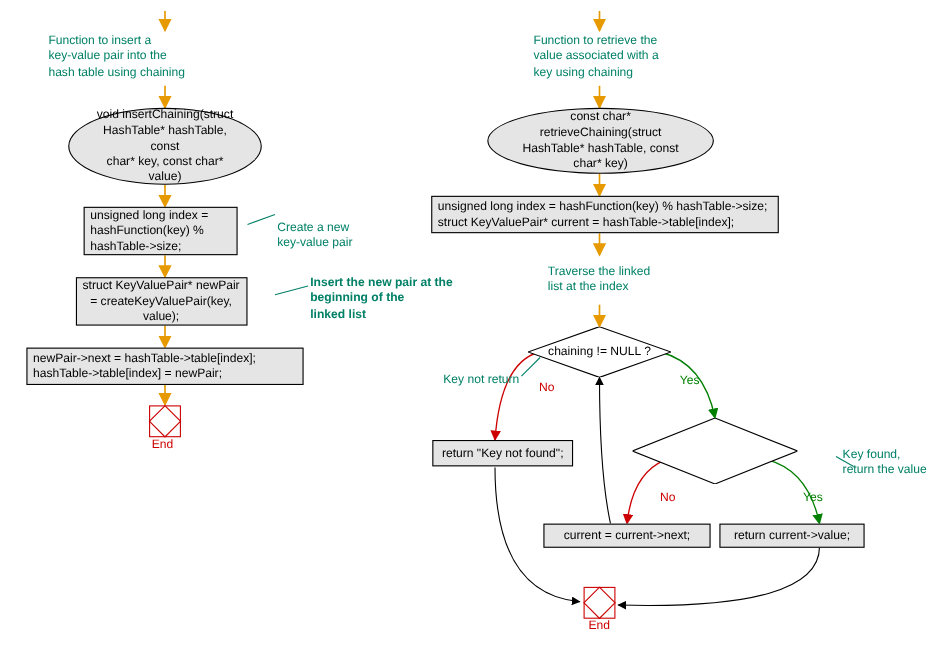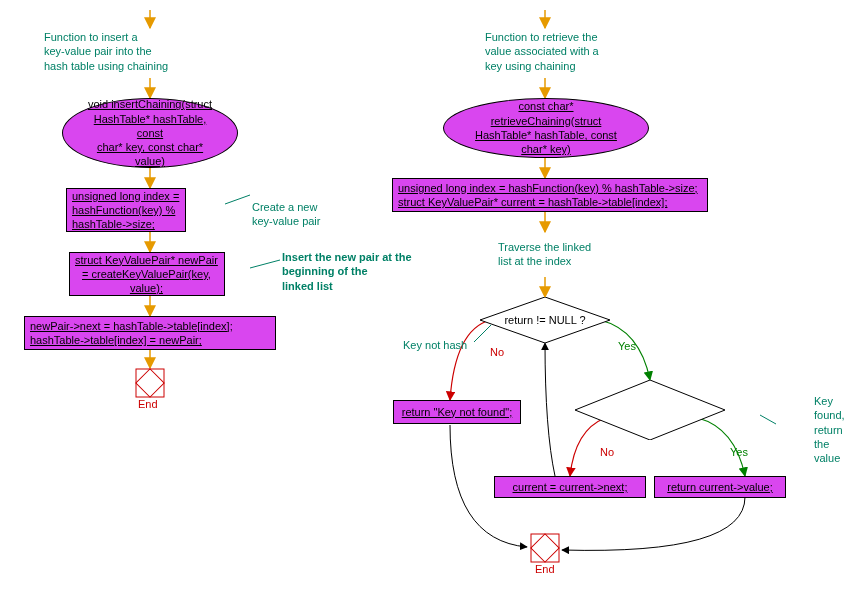--- a/index.html
+++ b/index.html
@@ -15,31 +15,30 @@
   }
   svg { position: absolute; top: 0; left: 0; }
   .comment {
     color: #008066;
     font-size: 11px;
     position: absolute;
     line-height: 1.3;
   }
   .node {
     position: absolute;
-    background: #d946ef;
+    background: #e5e5e5;
     border: 1px solid #000;
     text-align: center;
     font-size: 11px;
     line-height: 1.3;
     display: flex;
     align-items: center;
     justify-content: center;
     padding: 3px 5px;
     box-sizing: border-box;
-    text-decoration: underline;
   }
   .ellipse {
     border-radius: 50%;
     padding: 8px 18px;
   }
   .decision-wrap {
     position: absolute;
   }
   .decision-wrap svg {
     position: absolute;
@@ -120,21 +119,21 @@
   <g transform="translate(545,548)">
     <rect x="-14" y="-14" width="28" height="28" fill="#fff" stroke="#cc0000"></rect>
     <rect x="-10" y="-10" width="20" height="20" fill="none" stroke="#cc0000" transform="rotate(45)"></rect>
   </g>
 </svg>
 
 <div class="comment" style="left:44px; top:30px;">Function to insert a<br>key-value pair into the<br>hash table using chaining</div>
 
 <div class="node ellipse" style="left:62px; top:98px; width:176px; height:70px;">void insertChaining(struct<br>HashTable* hashTable, const<br>char* key, const char*<br>value)</div>
 
-<div class="node" style="left:66px; top:188px; width:120px; height:44px; text-align:left; justify-content:flex-start;">unsigned long index =<br>hashFunction(key) %<br>hashTable-&gt;size;</div>
+<div class="node" style="left:76px; top:188px; width:140px; height:44px; text-align:left; justify-content:flex-start;">unsigned long index =<br>hashFunction(key) %<br>hashTable-&gt;size;</div>
 <div class="comment" style="left:252px; top:200px;">Create a new<br>key-value pair</div>
 
 <div class="node" style="left:69px; top:252px; width:156px; height:44px; text-align:center; justify-content:flex-start;">struct KeyValuePair* newPair<br>= createKeyValuePair(key,<br>value);</div>
 <div class="comment" style="left:282px; top:250px;font-weight:bold;">Insert the new pair at the<br>beginning of the<br>linked list</div>
 
 <div class="node" style="left:24px; top:316px; width:252px; height:34px; text-align:left; justify-content:flex-start;">newPair-&gt;next = hashTable-&gt;table[index];<br>hashTable-&gt;table[index] = newPair;</div>
 
 <div class="edge-label" style="left:138px; top:398px; color:#cc0000;">End</div>
 
 <div class="comment" style="left:485px; top:30px;">Function to retrieve the<br>value associated with a<br>key using chaining</div>
@@ -142,35 +141,35 @@
 <div class="node ellipse" style="left:443px; top:98px; width:206px; height:60px;">const char* retrieveChaining(struct<br>HashTable* hashTable, const<br>char* key)</div>
 
 <div class="node" style="left:392px; top:178px; width:316px; height:34px; text-align:left; justify-content:flex-start;">unsigned long index = hashFunction(key) % hashTable-&gt;size;<br>struct KeyValuePair* current = hashTable-&gt;table[index];</div>
 
 <div class="comment" style="left:498px; top:240px;">Traverse the linked<br>list at the index</div>
 
 <div class="decision-wrap" style="left:480px; top:297px; width:130px; height:46px;">
   <svg width="130" height="46">
       <polygon points="65,0 130,23 65,46 0,23" fill="#fff" stroke="#000"></polygon>
     </svg>
-  <div class="decision-text">return != NULL ?</div>
+  <div class="decision-text">chaining != NULL ?</div>
 </div>
 <div class="edge-label yes" style="left:618px; top:340px;">Yes</div>
 <div class="edge-label no" style="left:490px; top:346px;">No</div>
 
-<div class="comment" style="left:403px; top:338px;">Key not hash</div>
+<div class="comment" style="left:403px; top:338px;">Key not return</div>
 
 <div class="node" style="left:393px; top:400px; width:128px; height:24px;">return "Key not found";</div>
 
 <div class="decision-wrap" style="left:575px; top:380px; width:150px; height:60px;">
   <svg width="150" height="60">
       <polygon points="75,0 150,30 75,60 0,30" fill="#fff" stroke="#000"></polygon>
     </svg>
 </div>
 <div class="edge-label yes" style="left:730px; top:446px;">Yes</div>
 <div class="edge-label no" style="left:600px; top:446px;">No</div>
 
-<div class="comment" style="left:766px; top:394px;margin-left:48px;">Key found,<br>return the value</div>
+<div class="comment" style="left:766px; top:406px;">Key found,<br>return the value</div>
 
 <div class="node" style="left:494px; top:476px; width:152px; height:22px;">current = current-&gt;next;</div>
 <div class="node" style="left:654px; top:476px; width:132px; height:22px;">return current-&gt;value;</div>
 
 <div class="edge-label" style="left:535px; top:563px; color:#cc0000;">End</div>
 
 </body></html>

